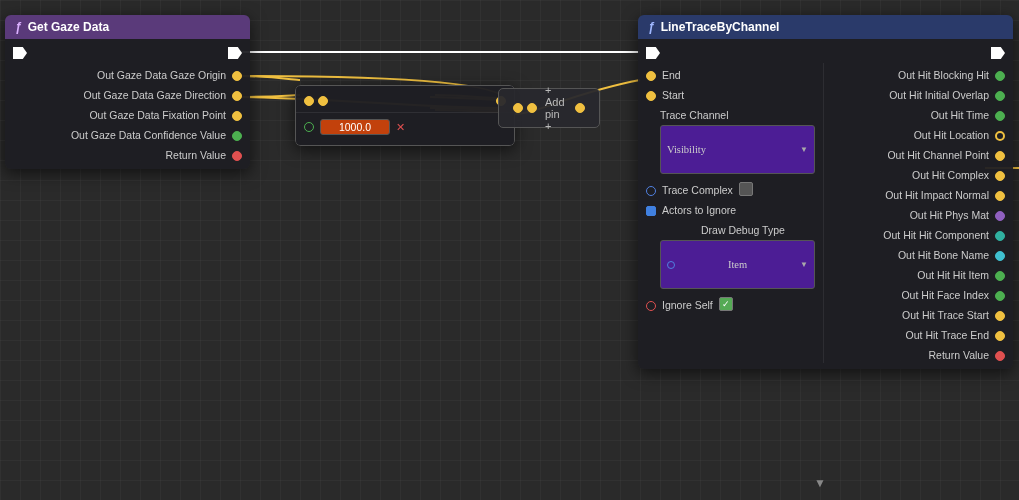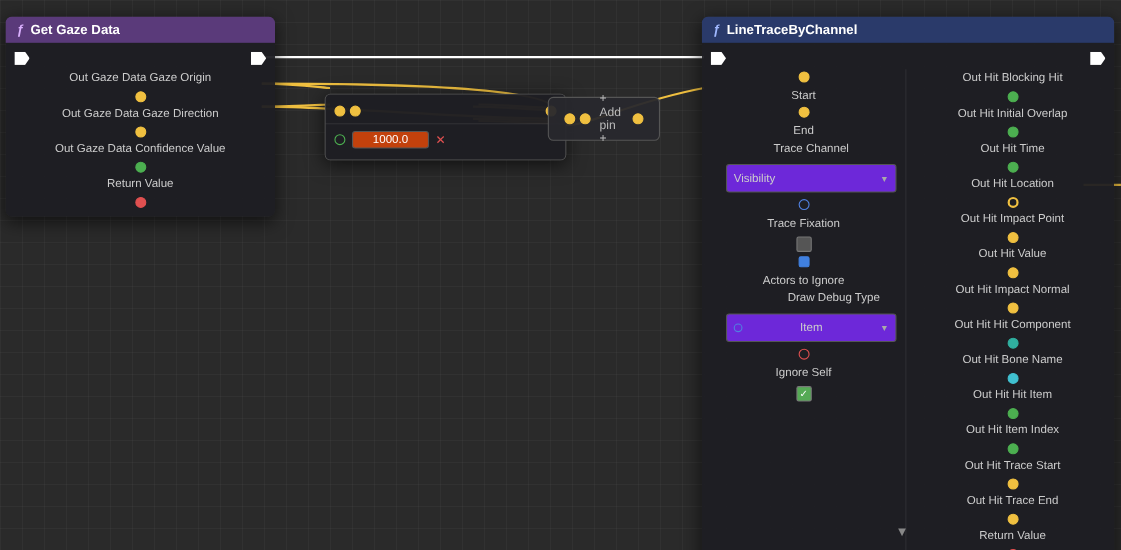--- a/index.html
+++ b/index.html
@@ -37,25 +37,24 @@
       gap: 6px;
     }
 
     .bp-node-body {
       background: rgba(30,30,35,0.95);
       padding: 6px 0;
     }
 
     .bp-pin-row {
       display: flex;
-      align-items: center;
+      align-items: flex-end;
       padding: 2px 8px;
       min-height: 20px;
       justify-content: space-between;
-      flex-direction: column;
     }
 
     .bp-pin-row.left { justify-content: flex-start; gap: 6px; }
     .bp-pin-row.right { justify-content: flex-end; gap: 6px; }
 
     .pin-dot {
       width: 10px;
       height: 10px;
       border-radius: 50%;
       flex-shrink: 0;
@@ -125,31 +124,32 @@
       top: 0;
       left: 0;
       width: 1019px;
       height: 500px;
       pointer-events: none;
       overflow: visible;
     }
 
     
     .bp-dropdown {
-      background: #6d28d9;
+      background: #4c1d95;
       border: 1px solid #555;
       border-radius: 3px;
-      padding: 6px 6px;
+      padding: 18px 6px;
       font-size: 10.5px;
       color: #ccc;
       display: flex;
       align-items: center;
       justify-content: space-between;
       gap: 6px;
       min-width: 100px;
+      font-family: Liberation Serif, serif;
     }
 
     .bp-dropdown .arrow { color: #aaa; font-size: 8px; }
 
     
     .bp-checkbox {
       width: 14px;
       height: 14px;
       background: #555;
       border: 1px solid #777;
@@ -220,20 +220,24 @@
 
     <div class="bp-pin-row right">
       <span class="pin-label">Out Gaze Data Gaze Origin</span>
       <div class="pin-dot yellow"></div>
     </div>
     <div class="bp-pin-row right">
       <span class="pin-label">Out Gaze Data Gaze Direction</span>
       <div class="pin-dot yellow"></div>
     </div>
     <div class="bp-pin-row right">
+      <span class="pin-label">Out Gaze Data Fixation Point</span>
+      <div class="pin-dot yellow"></div>
+    </div>
+    <div class="bp-pin-row right">
       <span class="pin-label">Out Gaze Data Confidence Value</span>
       <div class="pin-dot green"></div>
     </div>
     <div class="bp-pin-row right">
       <span class="pin-label">Return Value</span>
       <div class="pin-dot red"></div>
     </div>
   </div>
 </div>
 
@@ -274,41 +278,41 @@
       <div class="pin-dot exec white"></div>
       <div class="pin-dot exec white"></div>
     </div>
 
     <div style="display:flex;">
 
       <div style="flex:1; border-right:1px solid rgba(255,255,255,0.07);">
 
         <div class="bp-pin-row left">
           <div class="pin-dot yellow"></div>
+          <span class="pin-label">End</span>
+        </div>
+
+        <div class="bp-pin-row left">
+          <div class="pin-dot yellow"></div>
           <span class="pin-label">Start</span>
-        </div>
-
-        <div class="bp-pin-row left">
-          <div class="pin-dot yellow"></div>
-          <span class="pin-label">End</span>
         </div>
 
         <div class="bp-pin-row left">
           <span class="pin-label" style="margin-left:14px;">Trace Channel</span>
         </div>
         <div style="padding:2px 8px 4px 22px;">
           <div class="bp-dropdown">
             <span>Visibility</span>
             <span class="arrow">▼</span>
           </div>
         </div>
 
         <div class="bp-pin-row left">
           <div class="pin-dot outline-blue"></div>
-          <span class="pin-label">Trace Fixation</span>
+          <span class="pin-label">Trace Complex</span>
           <div class="bp-checkbox"></div>
         </div>
 
         <div class="bp-pin-row left">
           <div class="pin-dot blue" style="border-radius:2px; clip-path:none; width:10px; height:10px;"></div>
           <span class="pin-label">Actors to Ignore</span>
         </div>
 
         <div class="bp-pin-row left">
           <span class="pin-label" style="margin-left:14px;padding-left:41px;">Draw Debug Type</span>
@@ -345,53 +349,57 @@
           <div class="pin-dot green"></div>
         </div>
 
 
         <div class="bp-pin-row right">
           <span class="pin-label">Out Hit Location</span>
           <div class="pin-dot yellow" style="border:2px solid #f0c040; background:transparent;"></div>
         </div>
 
         <div class="bp-pin-row right">
-          <span class="pin-label">Out Hit Impact Point</span>
-          <div class="pin-dot yellow"></div>
-        </div>
-
-        <div class="bp-pin-row right">
-          <span class="pin-label">Out Hit Value</span>
+          <span class="pin-label">Out Hit Channel Point</span>
+          <div class="pin-dot yellow"></div>
+        </div>
+
+        <div class="bp-pin-row right">
+          <span class="pin-label">Out Hit Complex</span>
           <div class="pin-dot yellow"></div>
         </div>
 
         <div class="bp-pin-row right">
           <span class="pin-label">Out Hit Impact Normal</span>
           <div class="pin-dot yellow"></div>
         </div>
 
+        <div class="bp-pin-row right">
+          <span class="pin-label">Out Hit Phys Mat</span>
+          <div class="pin-dot purple"></div>
+        </div>
 
 
         <div class="bp-pin-row right">
           <span class="pin-label">Out Hit Hit Component</span>
           <div class="pin-dot teal"></div>
         </div>
 
         <div class="bp-pin-row right">
           <span class="pin-label">Out Hit Bone Name</span>
           <div class="pin-dot cyan"></div>
         </div>
 
         <div class="bp-pin-row right">
           <span class="pin-label">Out Hit Hit Item</span>
           <div class="pin-dot green"></div>
         </div>
 
         <div class="bp-pin-row right">
-          <span class="pin-label">Out Hit Item Index</span>
+          <span class="pin-label">Out Hit Face Index</span>
           <div class="pin-dot green"></div>
         </div>
 
         <div class="bp-pin-row right">
           <span class="pin-label">Out Hit Trace Start</span>
           <div class="pin-dot yellow"></div>
         </div>
 
         <div class="bp-pin-row right">
           <span class="pin-label">Out Hit Trace End</span>

